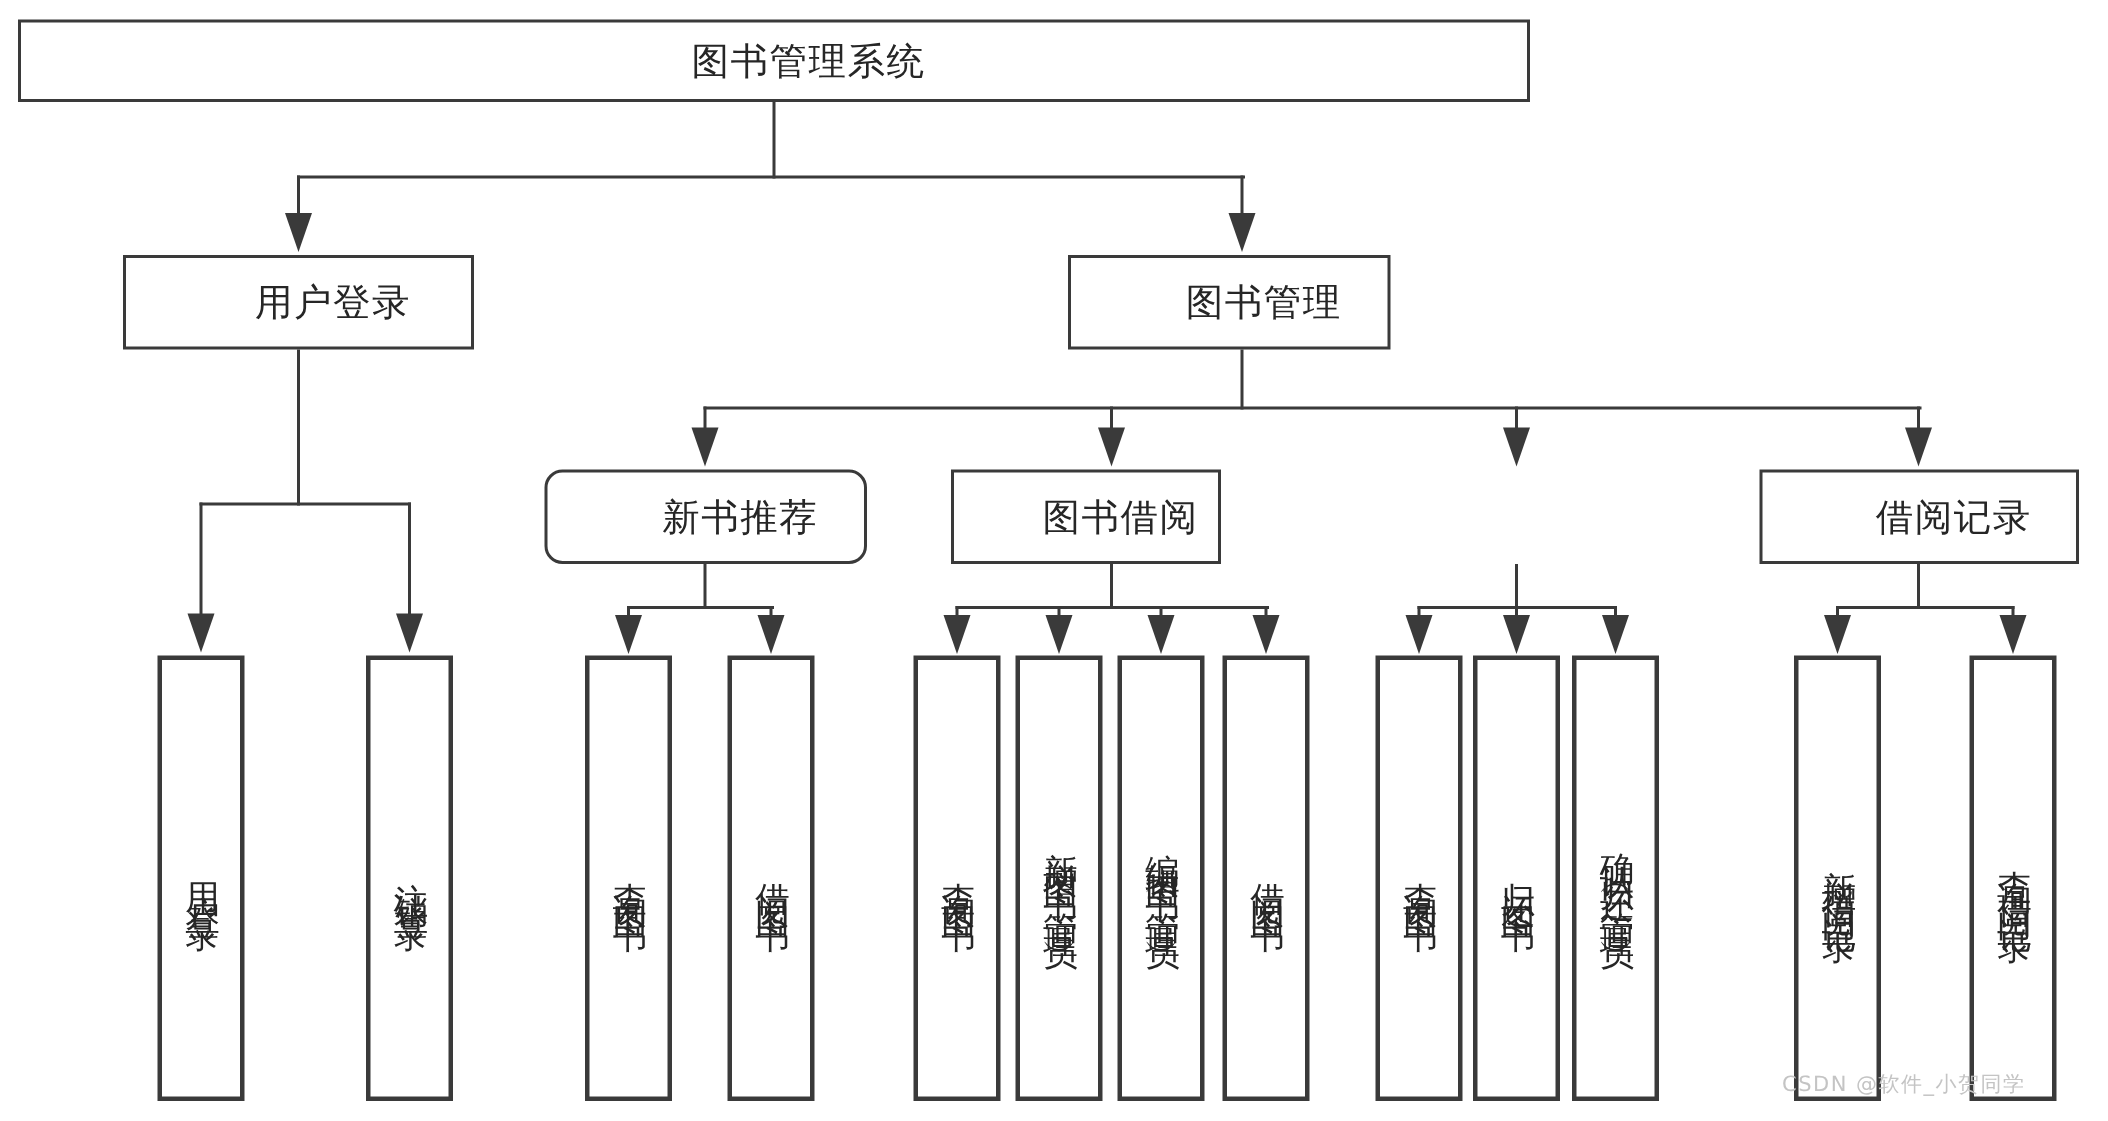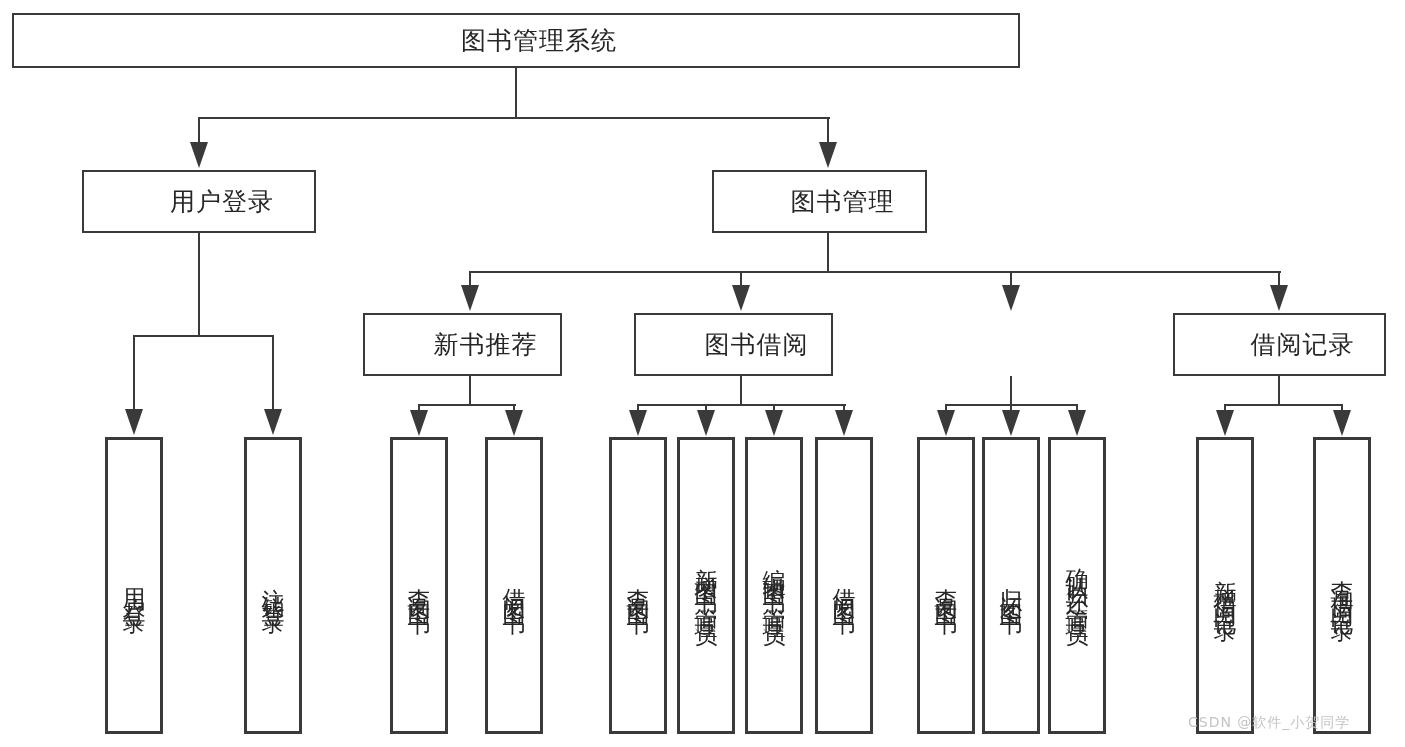--- a/index.html
+++ b/index.html
@@ -59,22 +59,22 @@
   <div class="lh" style="left:469px;top:271px;width:812px;"></div>
   <div class="lv" style="left:469px;top:271px;height:17px;"></div>
   <div class="lv" style="left:740px;top:271px;height:17px;"></div>
   <div class="lv" style="left:1010px;top:271px;height:17px;"></div>
   <div class="lv" style="left:1278px;top:271px;height:17px;"></div>
   <div class="arr" style="left:461px;top:285px;"></div>
   <div class="arr" style="left:732px;top:285px;"></div>
   <div class="arr" style="left:1002px;top:285px;"></div>
   <div class="arr" style="left:1270px;top:285px;"></div>
 
-  <div class="box hbox" style="left:363px;top:313px;width:199px;height:63px;">新书推荐</div>
-  <div class="box hbox" style="left:634px;top:313px;width:199px;height:63px;">图书借阅</div>
+  <div class="box hbox" style="left:363px;top:313px;width:215px;height:63px;border-radius:12px;">新书推荐</div>
+  <div class="box hbox" style="left:634px;top:313px;width:180px;height:63px;">图书借阅</div>
   <div class="box hbox" style="left:1173px;top:313px;width:213px;height:63px;">借阅记录</div>
 
   <div class="lv" style="left:469px;top:376px;height:30px;"></div>
   <div class="lh" style="left:418px;top:404px;width:98px;"></div>
   <div class="lv" style="left:418px;top:404px;height:9px;"></div>
   <div class="lv" style="left:513px;top:404px;height:9px;"></div>
   <div class="arr" style="left:410px;top:410px;"></div>
   <div class="arr" style="left:505px;top:410px;"></div>
 
   <div class="lv" style="left:740px;top:376px;height:30px;"></div>

